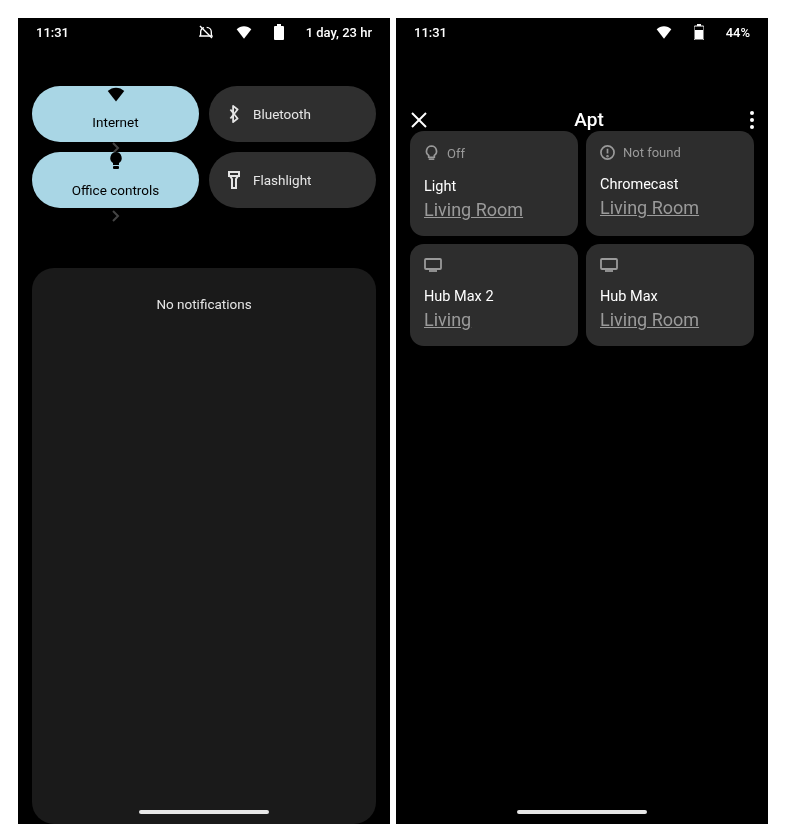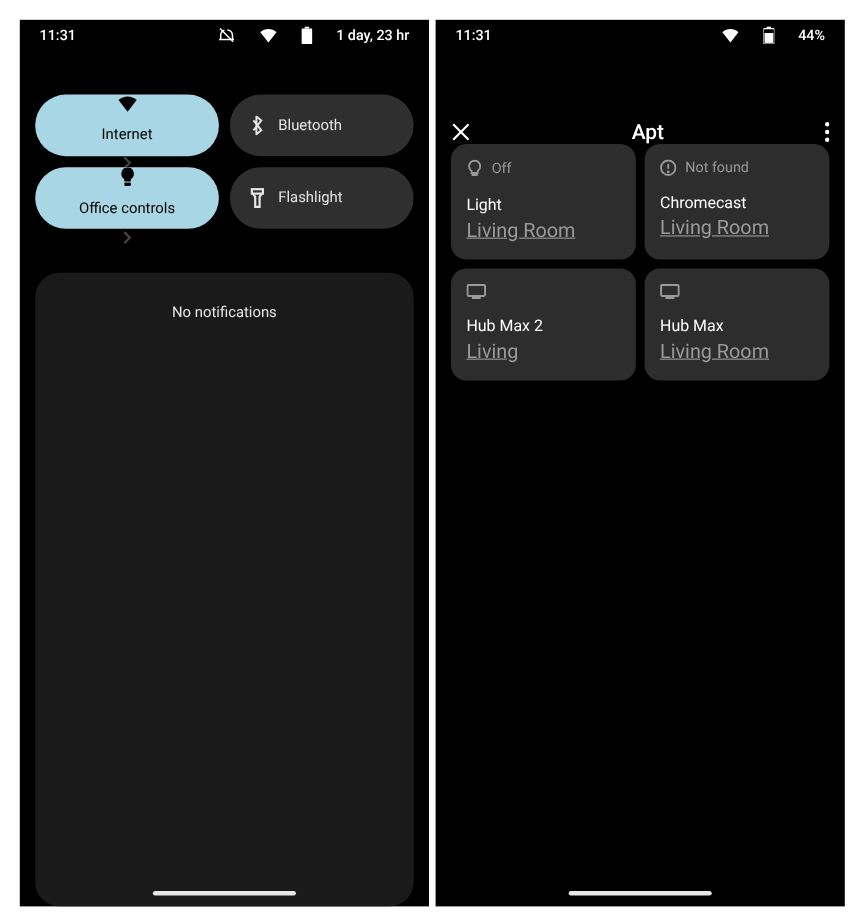--- a/index.html
+++ b/index.html
@@ -67,21 +67,21 @@
     padding:0 18px;
     gap:12px;
     user-select:none;
   }
   .tile.active{background:var(--bg-tile-active);color:var(--text-on-active);flex-direction:column;}
   .tile.inactive{background:var(--bg-tile-inactive);color:var(--text-on-dark);}
   .tile .label{flex:1;font-size:13.5px;}
   .tile .chevron{color:var(--chevron);}
   .tile.active .chevron{color:#444;}
   .notif-panel{
-    margin:40px 14px 0 14px;
+    margin:60px 14px 0 14px;
     background:var(--bg-panel);
     border-radius:22px;
     flex:1;
     display:flex;
     align-items:flex-start;
     justify-content:center;
     padding-top:28px;
     color:var(--text-on-dark);
     font-size:13.5px;
   }

